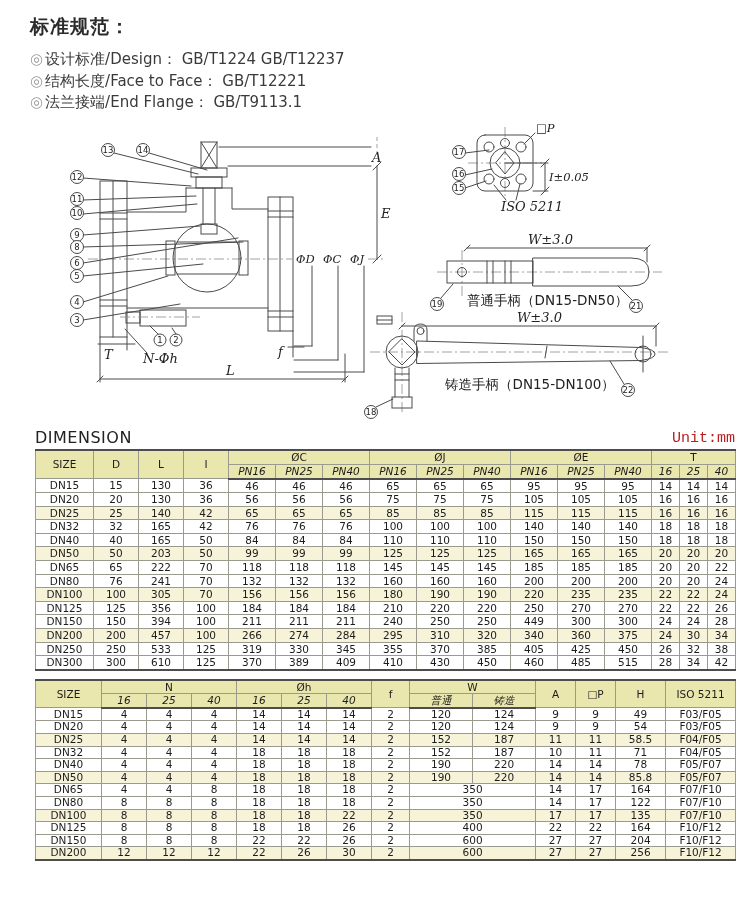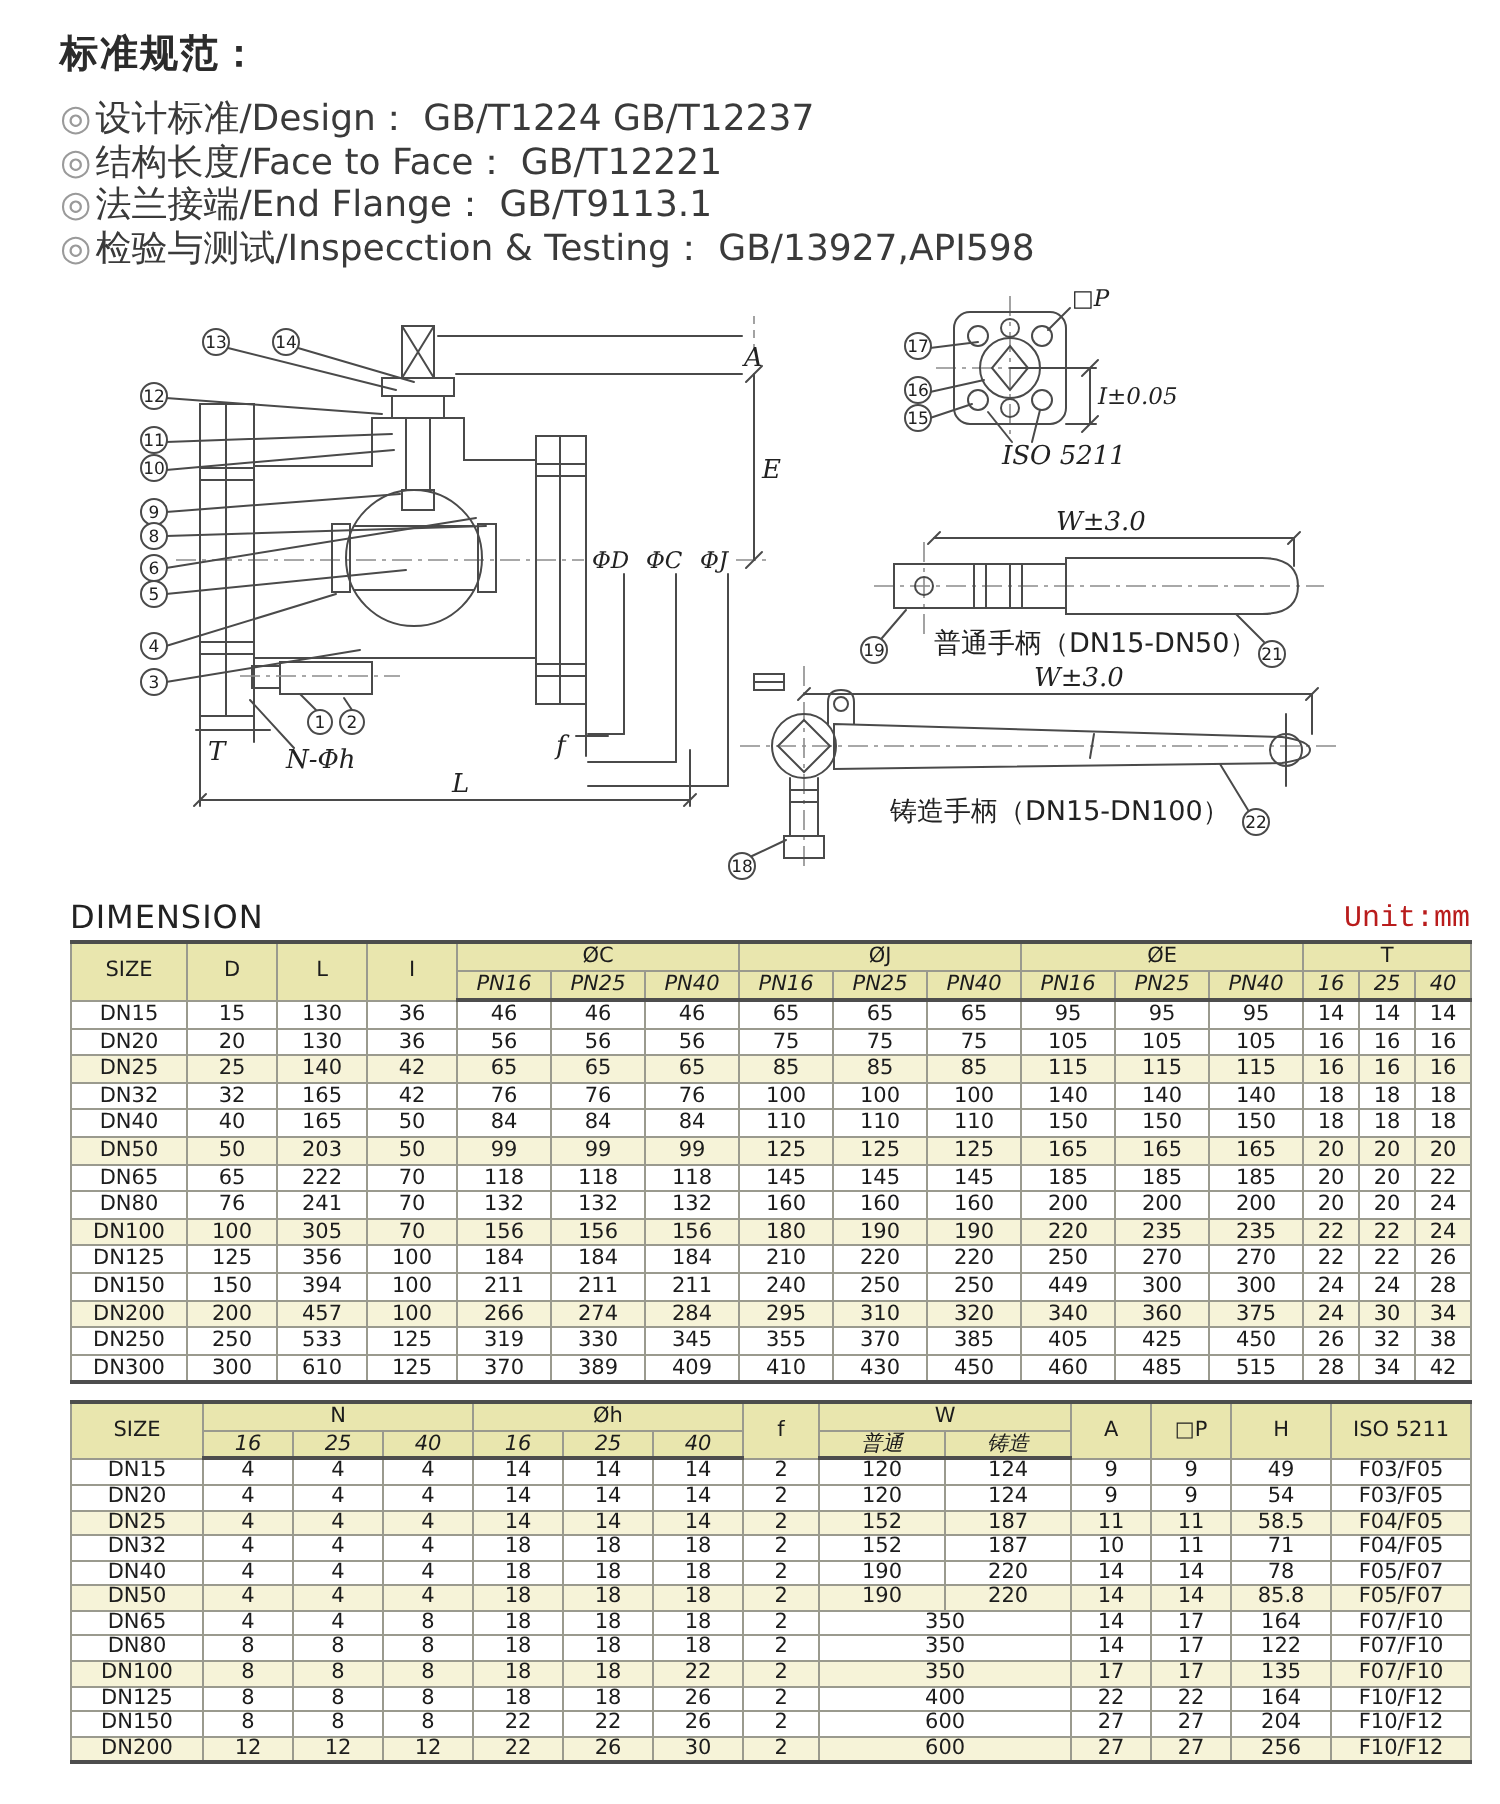--- a/index.html
+++ b/index.html
@@ -3,21 +3,21 @@
 <meta charset="utf-8">
 <style>
   * { box-sizing: border-box; margin: 0; padding: 0; }
   html,body { width: 750px; height: 902px; background: #fff; overflow: hidden;
               font-family: "DejaVu Sans", sans-serif; color: #222; }
 
   
   .specs { padding: 14px 20px 0 30px; }
   .specs h1 { font-size: 19px; font-weight: bold; color: #2b2b2b; letter-spacing: 1px; margin-bottom: 9px; }
   .specs ul { list-style: none; }
-  .specs li { font-size: 18px; line-height: 21.5px; color: #3a3a3a; white-space: nowrap; }
+  .specs li { font-size: 15px; line-height: 21.5px; color: #3a3a3a; white-space: nowrap; }
   .specs li .bullet { color: #9a9a9a; margin-right: 2px; }
 
   
   .drawing-wrap { width: 750px; height: 312px; }
   svg .ln   { stroke:#4a4a4a; stroke-width:1; fill:none; stroke-linecap:round; }
   svg .lnf  { stroke:#4a4a4a; stroke-width:1; fill:#fff; }
   svg .cl   { stroke:#8c8c8c; stroke-width:0.8; fill:none; stroke-dasharray:10 3 2 3; }
   svg .dsh  { stroke:#8c8c8c; stroke-width:0.8; fill:none; stroke-dasharray:4 3; }
   svg .co-t { font: 8.5px "DejaVu Sans", sans-serif; fill:#222; text-anchor:middle; }
   svg .dim  { font: italic 13px "DejaVu Serif", serif; fill:#222; }
@@ -46,21 +46,20 @@
 </style>
 </head>
 <body>
 
 <div class="specs">
   <h1>标准规范：</h1>
   <ul>
     <li><span class="bullet">◎</span><span>设计标准/Design： GB/T1224  GB/T12237</span></li>
     <li><span class="bullet">◎</span><span>结构长度/Face to Face： GB/T12221</span></li>
     <li><span class="bullet">◎</span><span>法兰接端/End Flange： GB/T9113.1</span></li>
-    <li><span class="bullet">◎</span><span>检验与测试/Inspecction &amp; Testing： GB/13927,API598</span></li>
   </ul>
 </div>
 
 <div class="drawing-wrap">
 <svg viewBox="0 0 750 310" width="750" height="310" xmlns="http://www.w3.org/2000/svg">
 
   <g>
     <line class="cl" x1="88" y1="145" x2="292" y2="145"></line>
     <line class="cl" x1="368" y1="145" x2="385" y2="145"></line>
 

